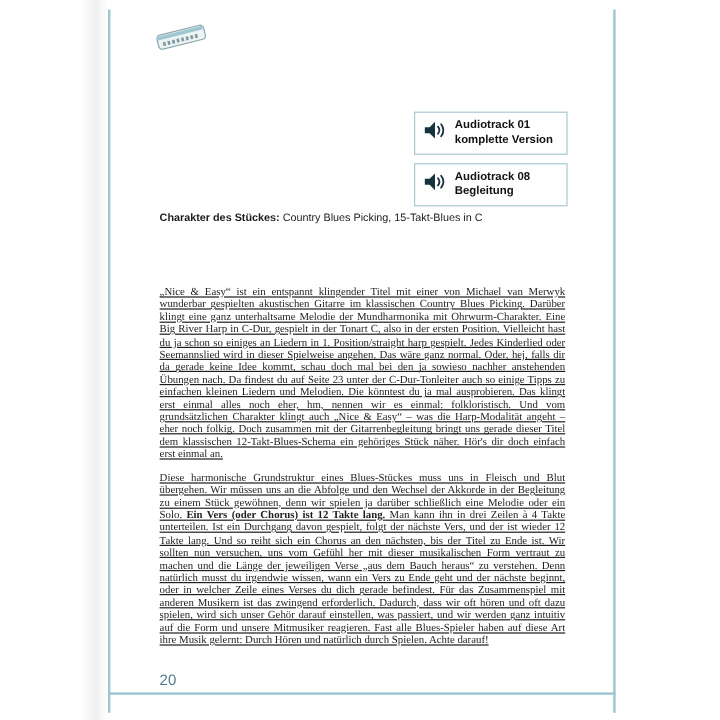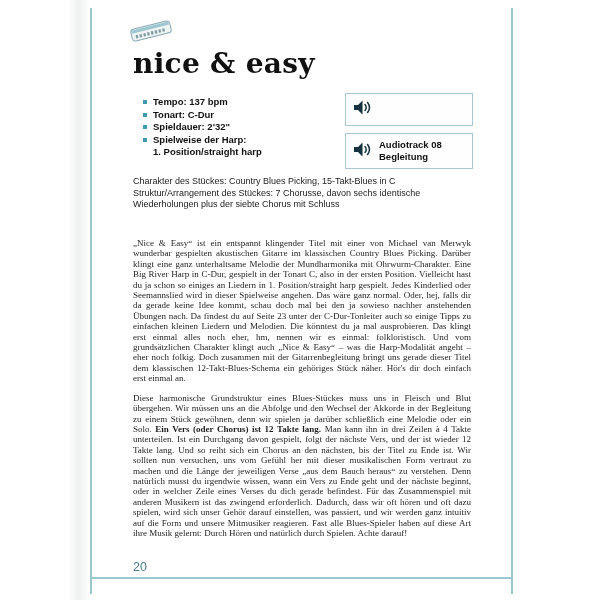--- a/index.html
+++ b/index.html
@@ -73,33 +73,33 @@
   .audio-text { font-weight: bold; font-size: 9.5px; line-height: 12px; color: #111111; }
 
   .character {
     position: absolute;
     left: 133px; top: 176px;
     width: 338px;
     font-size: 9px;
     line-height: 11.6px;
     color: #1c1c1c;
   }
-  .character .label { font-weight: normal; }
+  .character .label { font-weight: bold; }
 
   .bodytext {
     position: absolute;
     left: 133px; top: 238px;
     width: 338px;
     font-family: "Liberation Serif", serif;
     font-size: 9px;
     line-height: 10.4px;
     text-align: justify;
     color: #1e1e1e;
   }
-  .bodytext p { margin: 0 0 9px 0; }
+  .bodytext p { margin: 0 0 9px 0; text-decoration: underline; }
 
   .pagenum {
     position: absolute;
     left: 133px; top: 560px;
     font-weight: normal;
     font-size: 12.5px;
     color: #4c7c8a;
   }
   .footer-rule {
     position: absolute;
@@ -129,60 +129,53 @@
           <rect x="18.7" y="15.5" width="2.2" height="3.2"></rect>
           <rect x="22.6" y="15.5" width="2.2" height="3.2"></rect>
           <rect x="26.5" y="15.5" width="2.2" height="3.2"></rect>
           <rect x="30.4" y="15.5" width="2.2" height="3.2"></rect>
           <rect x="34.3" y="15.5" width="2.2" height="3.2"></rect>
         </g>
       </g>
     </svg>
   </div>
 
-  <h1 class="title">nice &amp; easy</h1>
 
-  <ul class="specs">
-    <li class="spec"><span class="bullet"></span><span>Tempo: 137 bpm</span></li>
-    <li class="spec"><span class="bullet"></span><span>Tonart: C-Dur</span></li>
-    <li class="spec"><span class="bullet"></span><span>Spieldauer: 2'32"</span></li>
-    <li class="spec">
-      <span class="bullet"></span><span>Spielweise der Harp:</span>
-      <div class="spec-sub">1. Position/straight harp</div>
-    </li>
-  </ul>
 
   <div class="audio">
     <div class="audio-box">
       <span class="speaker">
         <svg width="19" height="17" viewBox="0 0 19 17">
           <polygon points="1,6 5,6 9.5,1.5 9.5,15.5 5,11 1,11" fill="#17333f"></polygon>
           <path d="M12 5.5 q2.4 3 0 6" stroke="#17333f" stroke-width="1.5" fill="none" stroke-linecap="round"></path>
           <path d="M14.6 3.5 q3.8 5 0 10" stroke="#17333f" stroke-width="1.5" fill="none" stroke-linecap="round"></path>
         </svg>
+      </span>
+      <span class="audio-text">
+        <div>Audiotrack 01</div>
+        <div>komplette Version</div>
       </span>
     </div>
     <div class="audio-box">
       <span class="speaker">
         <svg width="19" height="17" viewBox="0 0 19 17">
           <polygon points="1,6 5,6 9.5,1.5 9.5,15.5 5,11 1,11" fill="#17333f"></polygon>
           <path d="M12 5.5 q2.4 3 0 6" stroke="#17333f" stroke-width="1.5" fill="none" stroke-linecap="round"></path>
           <path d="M14.6 3.5 q3.8 5 0 10" stroke="#17333f" stroke-width="1.5" fill="none" stroke-linecap="round"></path>
         </svg>
       </span>
       <span class="audio-text">
         <div>Audiotrack 08</div>
         <div>Begleitung</div>
       </span>
     </div>
   </div>
 
   <div class="character">
     <div><span class="label">Charakter des Stückes:</span><span> Country Blues Picking, 15-Takt-Blues in C</span></div>
-    <div><span class="label">Struktur/Arrangement des Stückes:</span><span> 7 Chorusse, davon sechs identische Wiederholungen plus der siebte Chorus mit Schluss</span></div>
   </div>
 
   <div class="bodytext">
     <p>„Nice &amp; Easy“ ist ein entspannt klingender Titel mit einer von Michael van Merwyk wunderbar gespielten akustischen Gitarre im klassischen Country Blues Picking. Darüber klingt eine ganz unterhaltsame Melodie der Mundharmonika mit Ohrwurm-Charakter. Eine Big River Harp in C-Dur, gespielt in der Tonart C, also in der ersten Position. Vielleicht hast du ja schon so einiges an Liedern in 1. Position/straight harp gespielt. Jedes Kinderlied oder Seemannslied wird in dieser Spielweise angehen. Das wäre ganz normal. Oder, hej, falls dir da gerade keine Idee kommt, schau doch mal bei den ja sowieso nachher anstehenden Übungen nach. Da findest du auf Seite 23 unter der C-Dur-Tonleiter auch so einige Tipps zu einfachen kleinen Liedern und Melodien. Die könntest du ja mal ausprobieren. Das klingt erst einmal alles noch eher, hm, nennen wir es einmal: folkloristisch. Und vom grundsätzlichen Charakter klingt auch „Nice &amp; Easy“ – was die Harp-Modalität angeht – eher noch folkig. Doch zusammen mit der Gitarrenbegleitung bringt uns gerade dieser Titel dem klassischen 12-Takt-Blues-Schema ein gehöriges Stück näher. Hör's dir doch einfach erst einmal an.</p>
     <p><span>Diese harmonische Grundstruktur eines Blues-Stückes muss uns in Fleisch und Blut übergehen. Wir müssen uns an die Abfolge und den Wechsel der Akkorde in der Begleitung zu einem Stück gewöhnen, denn wir spielen ja darüber schließlich eine Melodie oder ein Solo. </span><strong>Ein Vers (oder Chorus) ist 12 Takte lang.</strong><span> Man kann ihn in drei Zeilen à 4 Takte unterteilen. Ist ein Durchgang davon gespielt, folgt der nächste Vers, und der ist wieder 12 Takte lang. Und so reiht sich ein Chorus an den nächsten, bis der Titel zu Ende ist. Wir sollten nun versuchen, uns vom Gefühl her mit dieser musikalischen Form vertraut zu machen und die Länge der jeweiligen Verse „aus dem Bauch heraus“ zu verstehen. Denn natürlich musst du irgendwie wissen, wann ein Vers zu Ende geht und der nächste beginnt, oder in welcher Zeile eines Verses du dich gerade befindest. Für das Zusammenspiel mit anderen Musikern ist das zwingend erforderlich. Dadurch, dass wir oft hören und oft dazu spielen, wird sich unser Gehör darauf einstellen, was passiert, und wir werden ganz intuitiv auf die Form und unsere Mitmusiker reagieren. Fast alle Blues-Spieler haben auf diese Art ihre Musik gelernt: Durch Hören und natürlich durch Spielen. Achte darauf!</span></p>
   </div>
 
   <div class="pagenum">20</div>
   <div class="footer-rule"></div>
 

